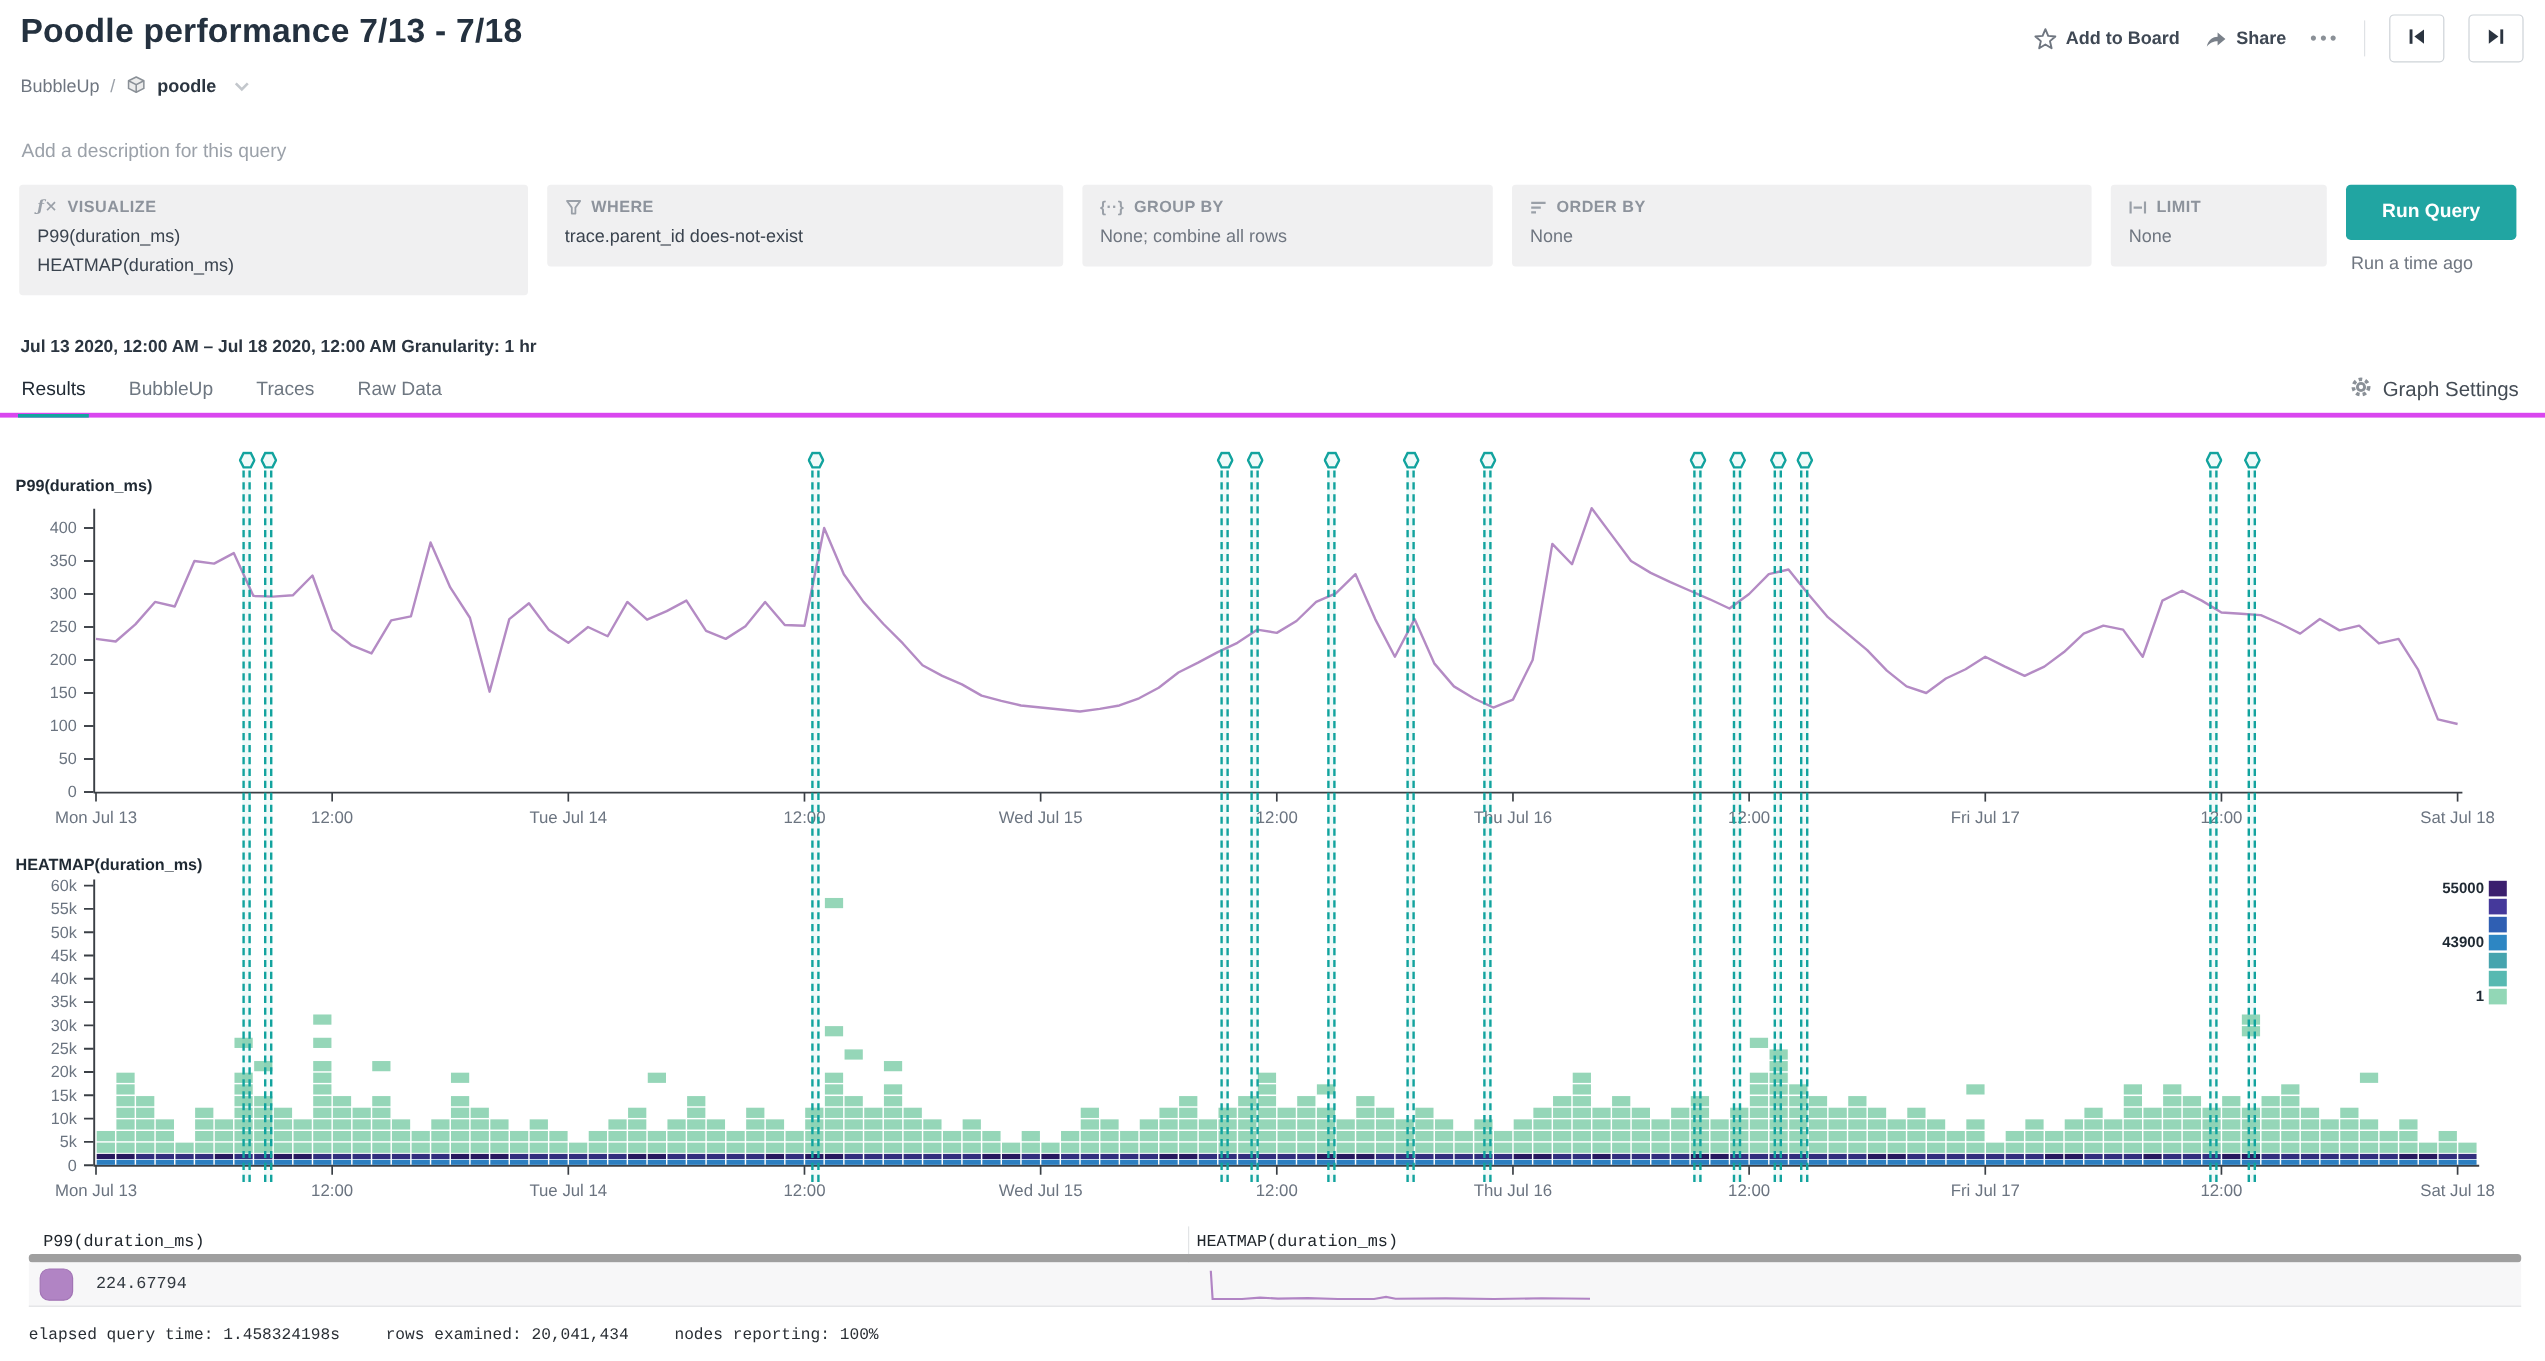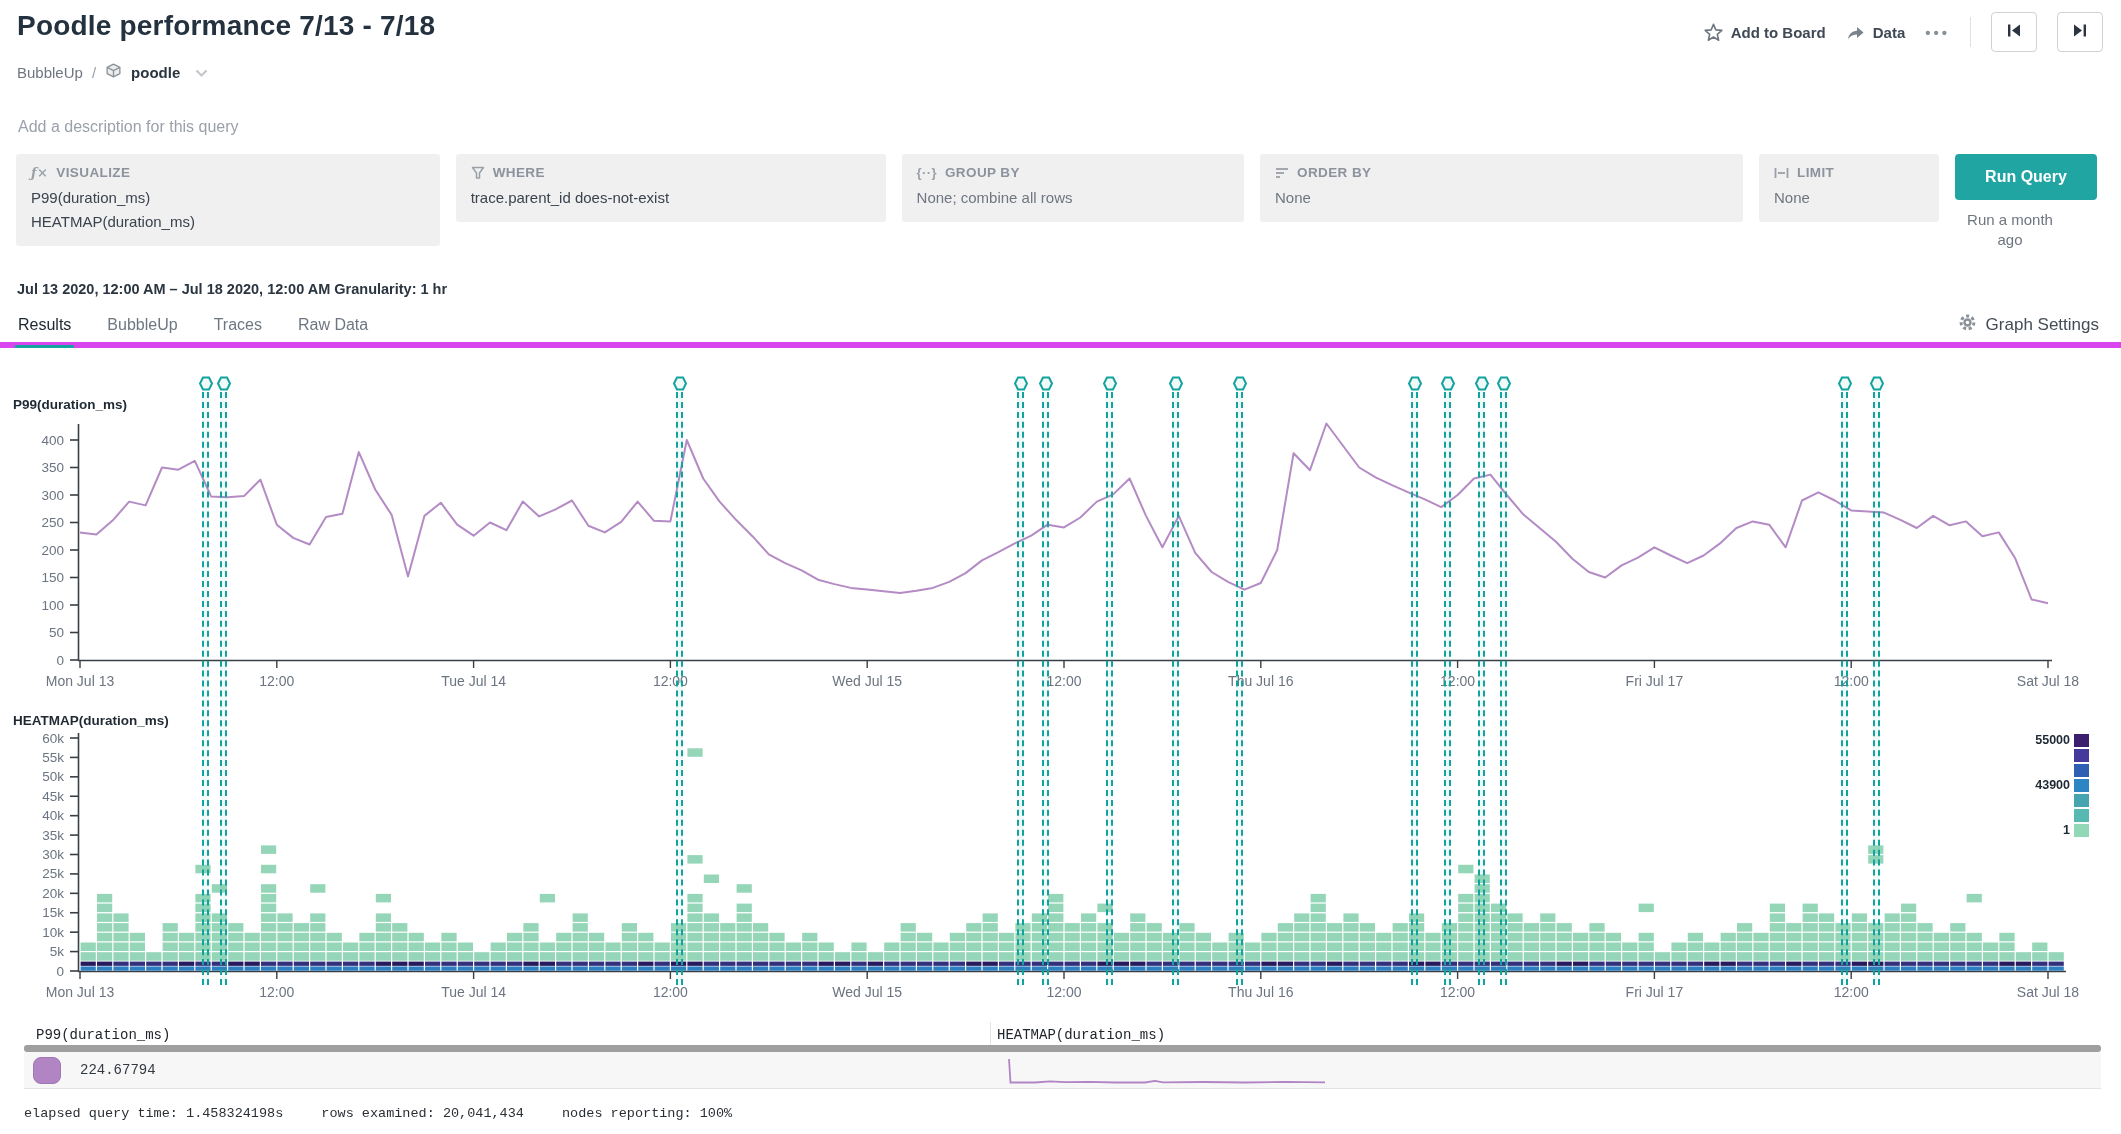--- a/index.html
+++ b/index.html
@@ -29,21 +29,21 @@
   .panel-label .picon { color:#9aa0a8; font-size:13px; display:flex; align-items:center; }
   .panel-line { margin-top:7px; font-size:15px; color:#3a434e; line-height:1.45; }
   .p-vis { flex:1.26 1 0; } .p-where { flex:1.28 1 0; } .p-group { flex:1.0 1 0; } .p-order { flex:1.45 1 0; } .p-limit { flex:0.48 1 0; }
   .run-col { width:150px; flex:0 0 auto; display:flex; flex-direction:column; align-items:flex-start; }
   .run-btn { width:142px; height:46px; background:#21a5a2; color:#fff; font-family:inherit; font-size:16px; font-weight:700; border:none; border-radius:4px; cursor:pointer; }
   .run-ago { margin-top:10px; font-size:15px; color:#6f7680; text-align:center; line-height:1.3; width:110px; }
   .fx-glyph { font-family:"DejaVu Serif", serif; font-style:italic; font-size:14px; }
 
   .time-summary { position:absolute; left:17px; top:281px; font-size:14.5px; font-weight:700; color:#2b3540; }
 
-  .tabs-row { position:absolute; left:0; right:0; top:302px; height:46px; border-bottom:6px solid #d946ef; }
+  .tabs-row { position:absolute; left:0; right:0; top:302px; height:46px; border-bottom:4px solid #d946ef; }
   .tabs { position:absolute; left:17px; top:0; height:46px; display:flex; gap:34px; }
   .tab { font-size:16px; color:#6e7781; display:flex; align-items:center; cursor:pointer; position:relative; padding:0 1px; }
   .tab.active { color:#202a34; font-weight:500; }
   .tab.active::after { content:""; position:absolute; left:-2px; right:-2px; bottom:0; height:3px; background:#14a5a0; }
   .graph-settings { position:absolute; right:22px; top:0; height:46px; display:flex; align-items:center; gap:9px; font-size:17px; color:#444c55; cursor:pointer; }
 
   .chart-label { position:absolute; font-size:13.5px; font-weight:700; color:#1f2933; }
   #p99-label { left:13px; top:397px; }
   #heat-label { left:13px; top:713px; }
 
@@ -90,21 +90,21 @@
           </svg>
       </span>
       <span>Add to Board</span>
     </div>
     <div class="action">
       <span>
         <svg width="19" height="17" viewBox="0 0 19 17">
             <path d="M2,15 C3,9 7.5,6.8 11,6.7 L11,3 L17.5,8.6 L11,14 L11,10.4 C7.5,10.4 4.5,11.5 2,15 Z" fill="#7a818a"></path>
           </svg>
       </span>
-      <span>Data</span>
+      <span>Share</span>
     </div>
     <div class="action more-dots">•••</div>
     <div class="vdiv"></div>
     <button class="nav-btn">
       <span>
         <svg width="16" height="15" viewBox="0 0 16 15">
             <rect x="2" y="1.5" width="2.4" height="12" fill="#2b3440"></rect>
             <polygon points="14,1.5 6,7.5 14,13.5" fill="#2b3440"></polygon>
           </svg>
       </span>
@@ -186,21 +186,21 @@
               <line x1="13.5" y1="1" x2="13.5" y2="11" stroke="#9aa0a8" stroke-width="1.8"></line>
               <line x1="4" y1="6" x2="11" y2="6" stroke="#9aa0a8" stroke-width="1.8"></line>
             </svg>
         </span>
         <span>LIMIT</span>
       </div>
       <div class="panel-line" style="color:#6f7680;">None</div>
     </div>
     <div class="run-col">
       <button class="run-btn">Run Query</button>
-      <div class="run-ago">Run a month ago</div>
+      <div class="run-ago">Run a time ago</div>
     </div>
   </div>
 
   <div class="time-summary">Jul 13 2020, 12:00 AM  –  Jul 18 2020, 12:00 AM Granularity: 1 hr</div>
 
   <div class="tabs-row">
     <div class="tabs" id="tabs">
         <div class="tab active">Results</div>
         <div class="tab">BubbleUp</div>
         <div class="tab">Traces</div>

